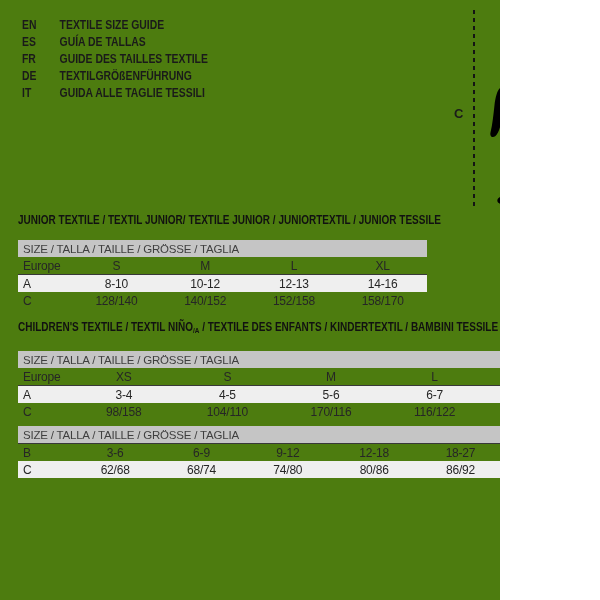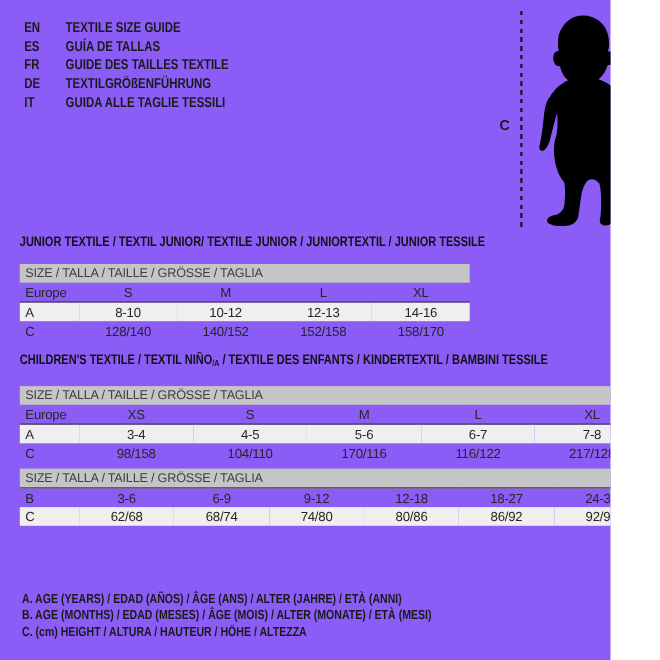--- a/index.html
+++ b/index.html
@@ -1,17 +1,17 @@
 <!DOCTYPE html>
 <html><head>
 <meta charset="utf-8">
 <style>
   html,body { margin:0; padding:0; background:#fff; }
   .canvas {
-    position:relative; width:555px; height:600px; background:#8b5cf6;
+    position:relative; width:500px; height:600px; background:#4d7c0f;
     font-family:"Liberation Sans", sans-serif; color:#1a1a1a; overflow:hidden;
   }
   .cond { transform:scaleX(0.8); transform-origin:0 50%; white-space:nowrap; }
 
   
   .lang-list { position:absolute; left:22px; top:16px; }
   .lang-row { display:flex; height:17px; align-items:center; font-weight:bold; font-size:13px;
               white-space:nowrap; transform:scaleX(0.8); transform-origin:0 50%; }
   .lang-row .code { width:47px; }
 
@@ -217,19 +217,14 @@
           <td>68/74</td>
           <td>74/80</td>
           <td>80/86</td>
           <td>86/92</td>
           <td>92/98</td>
         </tr>
       </tbody>
     </table>
   </div>
 
-  <div class="notes">
-    <div class="note">A. AGE (YEARS) / EDAD (AÑOS) / ÂGE (ANS) / ALTER (JAHRE) / ETÀ (ANNI)</div>
-    <div class="note">B. AGE (MONTHS) / EDAD (MESES) / ÂGE (MOIS) / ALTER (MONATE) / ETÀ (MESI)</div>
-    <div class="note">C. (cm) HEIGHT / ALTURA / HAUTEUR / HÖHE / ALTEZZA</div>
-  </div>
 
 </div>
 
 </body></html>

